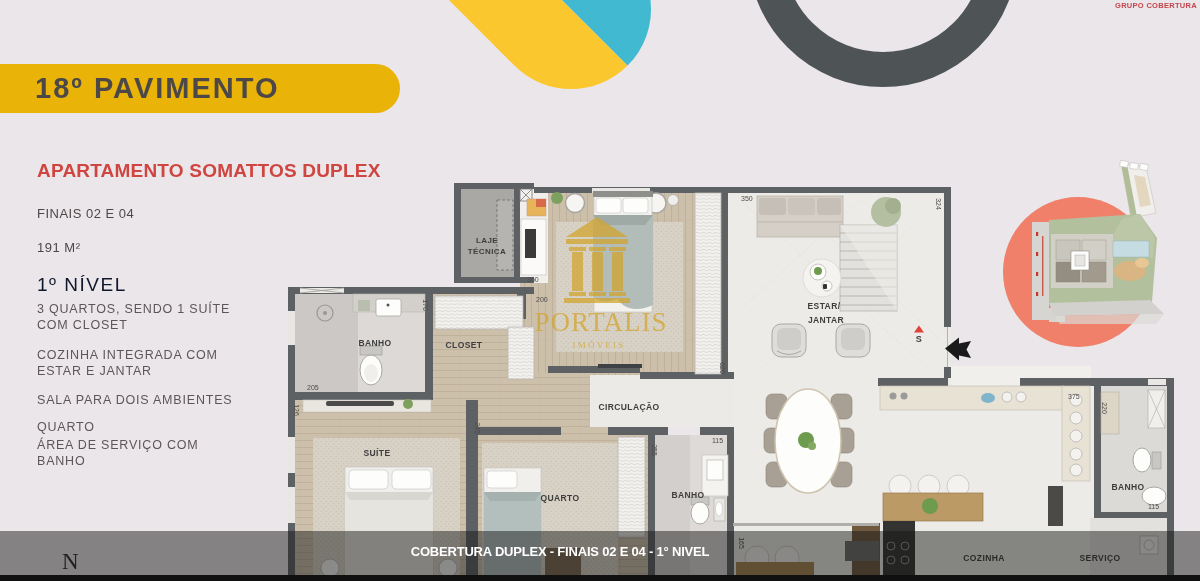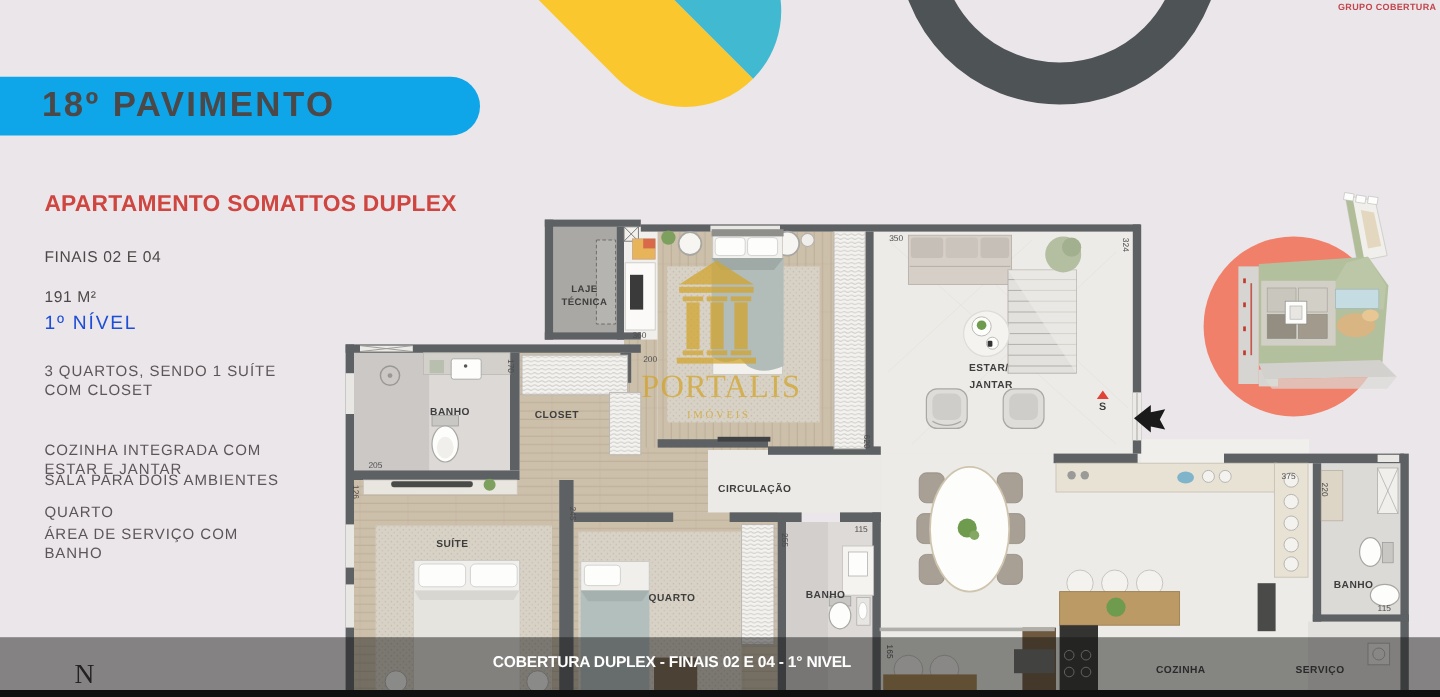--- a/index.html
+++ b/index.html
@@ -1,20 +1,20 @@
 <!DOCTYPE html>
 <html><head><meta charset="utf-8">
 <style>
 html,body{margin:0;padding:0}
 body{width:1200px;height:581px;position:relative;overflow:hidden;background:#ebe6ea;font-family:"Liberation Sans",sans-serif}
 .abs{position:absolute}
-#banner{left:0;top:64px;width:365px;height:49px;background:#0ea5e9;border-radius:0 26px 26px 0;color:#4d4848;font-size:29px;font-weight:bold;letter-spacing:2px;line-height:49px;padding-left:35px}
+#banner{left:0;top:64px;width:365px;height:49px;background:#eab308;border-radius:0 26px 26px 0;color:#4d4848;font-size:29px;font-weight:bold;letter-spacing:2px;line-height:49px;padding-left:35px}
 #title{left:37px;top:160px;font-size:19px;font-weight:bold;color:#cf4540;letter-spacing:0.2px}
 .sub{left:37px;color:#4d4848;font-size:13px;font-weight:normal;letter-spacing:0.5px}
-#nivel{left:37px;top:261px;color:#1d4ed8;font-size:16px;letter-spacing:1.5px}
+#nivel{left:37px;top:274px;color:#0f172a;font-size:19px;letter-spacing:1.5px}
 .li{left:37px;color:#5d5659;font-size:12.5px;letter-spacing:0.8px;line-height:15.8px;width:240px}
 #grupo{left:1115px;top:1px;color:#c2454b;font-size:7.5px;letter-spacing:0.3px;font-weight:bold}
 #fbar{left:0;top:531px;width:1200px;height:44px;background:rgba(20,20,20,0.48)}
 #ftext{left:0;top:544px;width:1120px;text-align:center;color:#fff;font-size:13px;font-weight:bold;letter-spacing:-0.2px}
 #fblack{left:0;top:575px;width:1200px;height:6px;background:#101010}
 #nmark{left:62px;top:549px;color:#222;font-size:23px;font-family:"Liberation Serif",serif}
 </style></head>
 <body>
 <svg class="abs" style="left:0;top:0" width="1200" height="581" viewBox="0 0 1200 581">
 
@@ -371,21 +371,21 @@
 <polygon points="1049,303 1150,300 1164,314 1054,316" fill="#d2d1cd"></polygon>
 <polygon points="1054,316 1164,314 1156,324 1060,324" fill="#dbdad6" opacity="0.7"></polygon>
 </g>
 </svg>
 <div id="banner" class="abs">18º PAVIMENTO</div>
 <div id="title" class="abs">APARTAMENTO SOMATTOS DUPLEX</div>
 <div class="abs sub" style="top:206px">FINAIS 02 E 04</div>
 <div class="abs sub" style="top:240px">191 M²</div>
 <div id="nivel" class="abs">1º NÍVEL</div>
 <div class="abs li" style="top:302px">3 QUARTOS, SENDO 1 SUÍTE<br>COM CLOSET</div>
-<div class="abs li" style="top:368px">COZINHA INTEGRADA COM<br>ESTAR E JANTAR</div>
+<div class="abs li" style="top:348px">COZINHA INTEGRADA COM<br>ESTAR E JANTAR</div>
 <div class="abs li" style="top:393px">SALA PARA DOIS AMBIENTES</div>
 <div class="abs li" style="top:420px">QUARTO</div>
 <div class="abs li" style="top:438px">ÁREA DE SERVIÇO COM<br>BANHO</div>
 <div id="grupo" class="abs">GRUPO COBERTURA</div>
 <div id="fbar" class="abs"></div>
 <div id="ftext" class="abs">COBERTURA DUPLEX - FINAIS 02 E 04 - 1° NIVEL</div>
 <div id="fblack" class="abs"></div>
 <div id="nmark" class="abs">N</div>
 
 </body></html>

